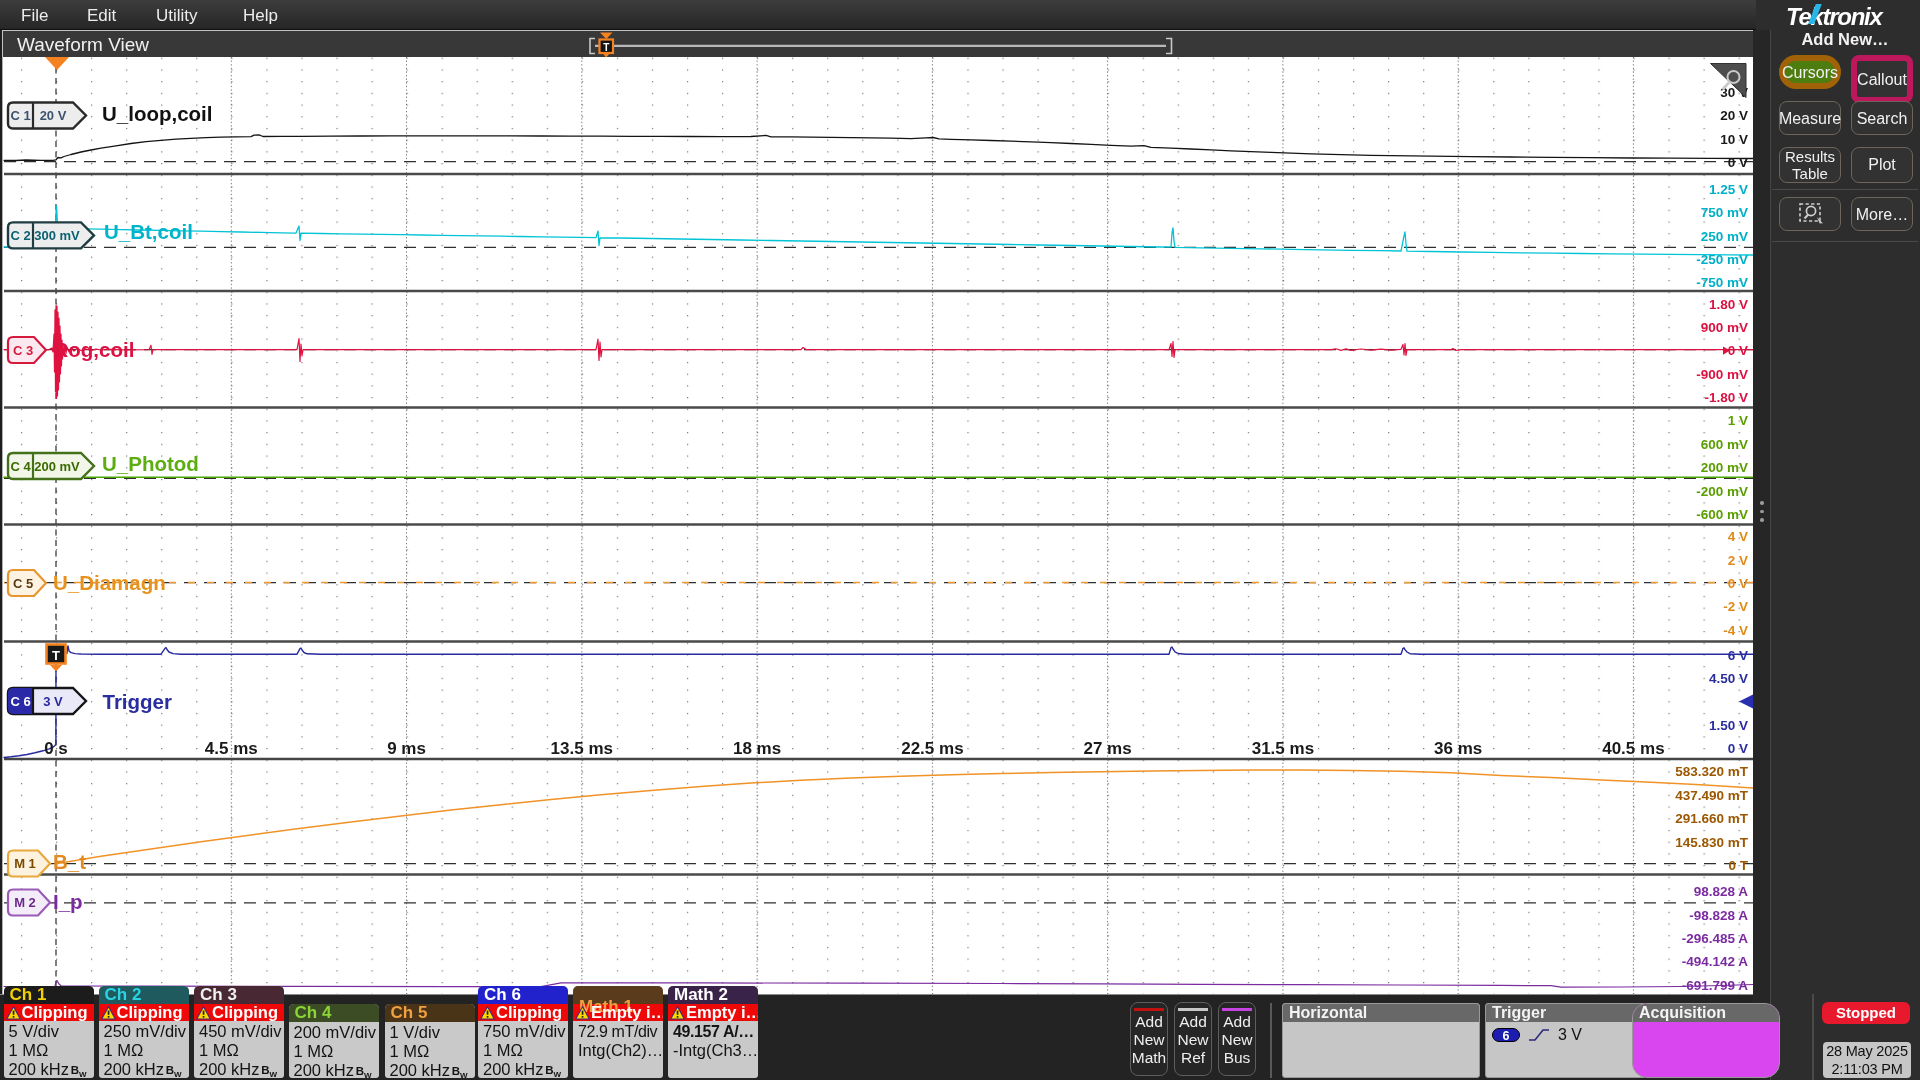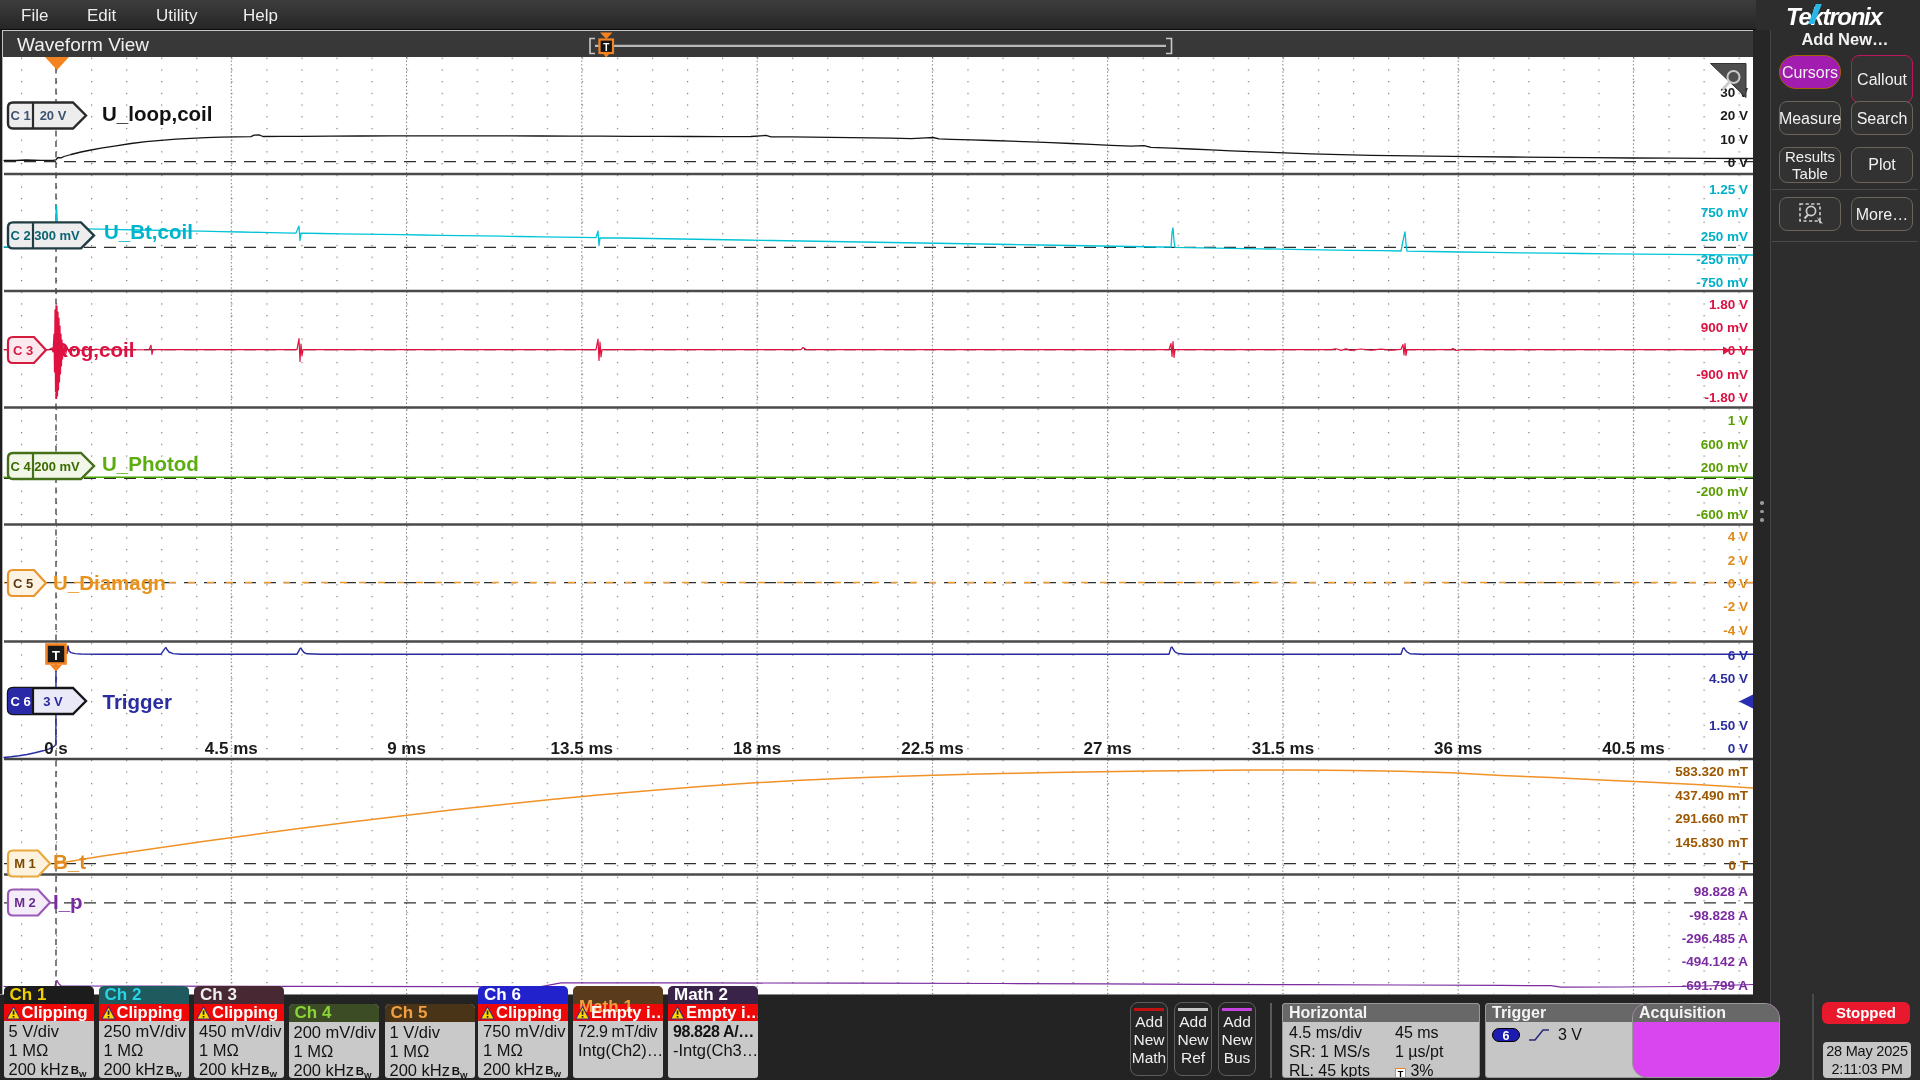--- a/index.html
+++ b/index.html
@@ -179,22 +179,22 @@
 
 <div class="abs" style="left:1753px;top:30px;width:17px;height:1050px;background:#262626"></div>
 <div class="abs" style="left:1760px;top:501px;width:3.5px;height:3.5px;border-radius:50%;background:#999"></div>
 <div class="abs" style="left:1760px;top:509.5px;width:3.5px;height:3.5px;border-radius:50%;background:#999"></div>
 <div class="abs" style="left:1760px;top:518px;width:3.5px;height:3.5px;border-radius:50%;background:#999"></div>
 
 <div class="abs" style="left:1770px;top:30px;width:150px;height:1050px;background:#2d2d2d;border-left:1px solid #454545"></div>
 <div class="abs" style="left:1772px;top:29.5px;width:146px;height:17px;color:#f2f2f2;font-size:16.5px;font-weight:bold;text-align:center">Add New…</div>
 <div class="abs" style="left:1772px;top:188.5px;width:146px;height:1px;background:#4a4a4a"></div>
 <div class="abs" style="left:1772px;top:240.5px;width:146px;height:1px;background:#4a4a4a"></div>
-<div style="position:absolute;left:1779px;top:55px;width:62px;height:34px;background:#a21caf;border:1px solid #a16207;border-radius:17px;color:#f0f0f0;font-size:16px;display:flex;align-items:center;justify-content:center;text-align:center;line-height:17px">Cursors</div>
-<div style="position:absolute;left:1851px;top:55px;width:62px;height:48px;background:#323232;border:1px solid #be185d;border-radius:8px;color:#f0f0f0;font-size:16px;display:flex;align-items:center;justify-content:center;text-align:center;line-height:17px">Callout</div>
+<div style="position:absolute;left:1779px;top:55px;width:62px;height:34px;background:#4d7c0f;border:6px solid #a16207;border-radius:17px;color:#f0f0f0;font-size:16px;display:flex;align-items:center;justify-content:center;text-align:center;line-height:17px">Cursors</div>
+<div style="position:absolute;left:1851px;top:55px;width:62px;height:48px;background:#323232;border:6px solid #be185d;border-radius:8px;color:#f0f0f0;font-size:16px;display:flex;align-items:center;justify-content:center;text-align:center;line-height:17px">Callout</div>
 <div style="position:absolute;left:1779px;top:101px;width:62px;height:34px;background:#323232;border:1px solid #6b655b;border-radius:8px;color:#f0f0f0;font-size:16px;display:flex;align-items:center;justify-content:center;text-align:center;line-height:17px">Measure</div>
 <div style="position:absolute;left:1851px;top:101px;width:62px;height:34px;background:#323232;border:1px solid #6b655b;border-radius:8px;color:#f0f0f0;font-size:16px;display:flex;align-items:center;justify-content:center;text-align:center;line-height:17px">Search</div>
 <div style="position:absolute;left:1779px;top:146.5px;width:62px;height:36px;background:#323232;border:1px solid #6b655b;border-radius:8px;color:#f0f0f0;font-size:15px;display:flex;align-items:center;justify-content:center;text-align:center;line-height:17px">Results<br>Table</div>
 <div style="position:absolute;left:1851px;top:146.5px;width:62px;height:36px;background:#323232;border:1px solid #6b655b;border-radius:8px;color:#f0f0f0;font-size:16px;display:flex;align-items:center;justify-content:center;text-align:center;line-height:17px">Plot</div>
 <div style="position:absolute;left:1779px;top:197px;width:62px;height:34px;background:#323232;border:1px solid #6b655b;border-radius:8px;color:#f0f0f0;font-size:16px;display:flex;align-items:center;justify-content:center;text-align:center;line-height:17px">
     <svg width="34" height="26" viewBox="0 0 34 26">
       <rect x="7" y="3" width="20" height="17" fill="none" stroke="#cfcfcf" stroke-width="1.6" stroke-dasharray="3.2 2.4"></rect>
       <circle cx="18" cy="10" r="4.6" fill="none" stroke="#cfcfcf" stroke-width="1.7"></circle>
       <line x1="15" y1="13.8" x2="11.5" y2="17.5" stroke="#cfcfcf" stroke-width="2"></line>
       <path d="M24 16 L30 22.5 L26.5 22 L28 25.5 Z" fill="#cfcfcf"></path>
@@ -284,38 +284,33 @@
     </div>
   </div>
 <div style="position:absolute;left:668px;top:985.5px;width:90px;bottom:2px;border-radius:5px 5px 3px 3px;overflow:hidden;background:#c9c9c9">
     <div style="height:18px;background:#3a2348;color:#ffffff;font-size:17px;font-weight:bold;padding:0px 0 0 6px;line-height:17px">Math 2</div>
     <div style="height:17.5px;background:#ee0808;color:#fff;font-size:16.5px;font-weight:bold;display:flex;align-items:center;padding-left:2px;white-space:nowrap"><svg width="15" height="14" viewBox="0 0 15 14" style="flex:0 0 auto;margin:1px 1px 0 0">
         <path d="M7.5 0.8 L14.3 13 L0.7 13 Z" fill="#ffd800" stroke="#41287a" stroke-width="1.1"></path>
         <rect x="6.7" y="4.6" width="1.7" height="4.2" fill="#222"></rect>
         <rect x="6.7" y="10" width="1.7" height="1.7" fill="#222"></rect>
       </svg>Empty i…</div>
     <div style="padding:1px 0 0 5px;font-size:16.5px;color:#141414;line-height:19.1px;white-space:nowrap">
-      <div style="font-weight:bold;font-size:16px;letter-spacing:-0.4px;">98.828 A/…</div>
+      <div style="font-weight:bold;font-size:16px;letter-spacing:-0.4px;">49.157 A/…</div>
       <div>-Intg(Ch3…</div>
       <div>&nbsp;</div>
     </div>
   </div>
 
 <div class="abs" style="left:1270px;top:1003px;width:1.5px;height:75px;background:#5a5a5a"></div>
 <div class="abs" style="left:1812px;top:994px;width:2px;height:86px;background:#4a4a4a"></div>
 <div style="position:absolute;left:1130px;top:1002px;width:38px;height:74px;background:#262626;border:1px solid #5e5e5e;border-radius:8px;text-align:center;color:#eee;font-size:15.5px;line-height:18px"><div style="width:30px;height:2.5px;background:#c11212;margin:5px auto 2px auto"></div>Add<br>New<br>Math</div>
 <div style="position:absolute;left:1174px;top:1002px;width:38px;height:74px;background:#262626;border:1px solid #5e5e5e;border-radius:8px;text-align:center;color:#eee;font-size:15.5px;line-height:18px"><div style="width:30px;height:2.5px;background:#c8c8c8;margin:5px auto 2px auto"></div>Add<br>New<br>Ref</div>
 <div style="position:absolute;left:1218px;top:1002px;width:38px;height:74px;background:#262626;border:1px solid #5e5e5e;border-radius:8px;text-align:center;color:#eee;font-size:15.5px;line-height:18px"><div style="width:30px;height:2.5px;background:#c544e0;margin:5px auto 2px auto"></div>Add<br>New<br>Bus</div>
 <div style="position:absolute;left:1282px;top:1003px;width:198px;height:75px;background:#c6c6c6;border:1px solid #999;border-radius:3px;overflow:hidden">
     <div style="height:17.5px;background:#686868;color:#f4f4f4;font-size:16px;font-weight:bold;padding-left:6px;line-height:17px">Horizontal</div>
-    <div style="font-size:16px;color:#111;padding:1px 0 0 6px;line-height:19.3px;white-space:nowrap">
-      <div>4.5 ms/div<span style="position:absolute;left:112px">45 ms</span></div>
-      <div>SR: 1 MS/s<span style="position:absolute;left:112px">1 µs/pt</span></div>
-      <div>RL: 45 kpts<span style="position:absolute;left:112px"><span style="display:inline-block;width:11px;height:11px;background:#fff;border:1.5px solid #f58220;color:#000;font-size:9px;font-weight:bold;text-align:center;line-height:11px;vertical-align:-1px">T</span> 3%</span></div>
-    </div>
   </div>
 <div style="position:absolute;left:1485px;top:1003px;width:161px;height:75px;background:#c6c6c6;border:1px solid #999;border-radius:3px;overflow:hidden">
     <div style="height:17.5px;background:#686868;color:#f4f4f4;font-size:16px;font-weight:bold;padding-left:6px;line-height:17px">Trigger</div>
     <div style="padding:4px 0 0 6px;font-size:16px;color:#111"><span style="display:inline-block;background:#1c1cb0;color:#fff;border:1px solid #000;border-radius:8px;width:28px;height:14px;font-size:12.5px;font-weight:bold;text-align:center;line-height:14px;vertical-align:middle">6</span><svg width="22" height="16" viewBox="0 0 22 16" style="vertical-align:middle;margin-left:8px">
         <path d="M1 13 H7 L15 3 H21" fill="none" stroke="#2a2a7a" stroke-width="1.6"></path>
       </svg><span style="margin-left:8px">3 V</span></div>
   </div>
 <div style="position:absolute;left:1632px;top:1003px;width:148px;height:75px;background:#d946ef;border:1px solid #999;border-radius:15px;overflow:hidden">
     <div style="height:17.5px;background:#686868;color:#f4f4f4;font-size:16px;font-weight:bold;padding-left:6px;line-height:17px">Acquisition</div>
   </div>

